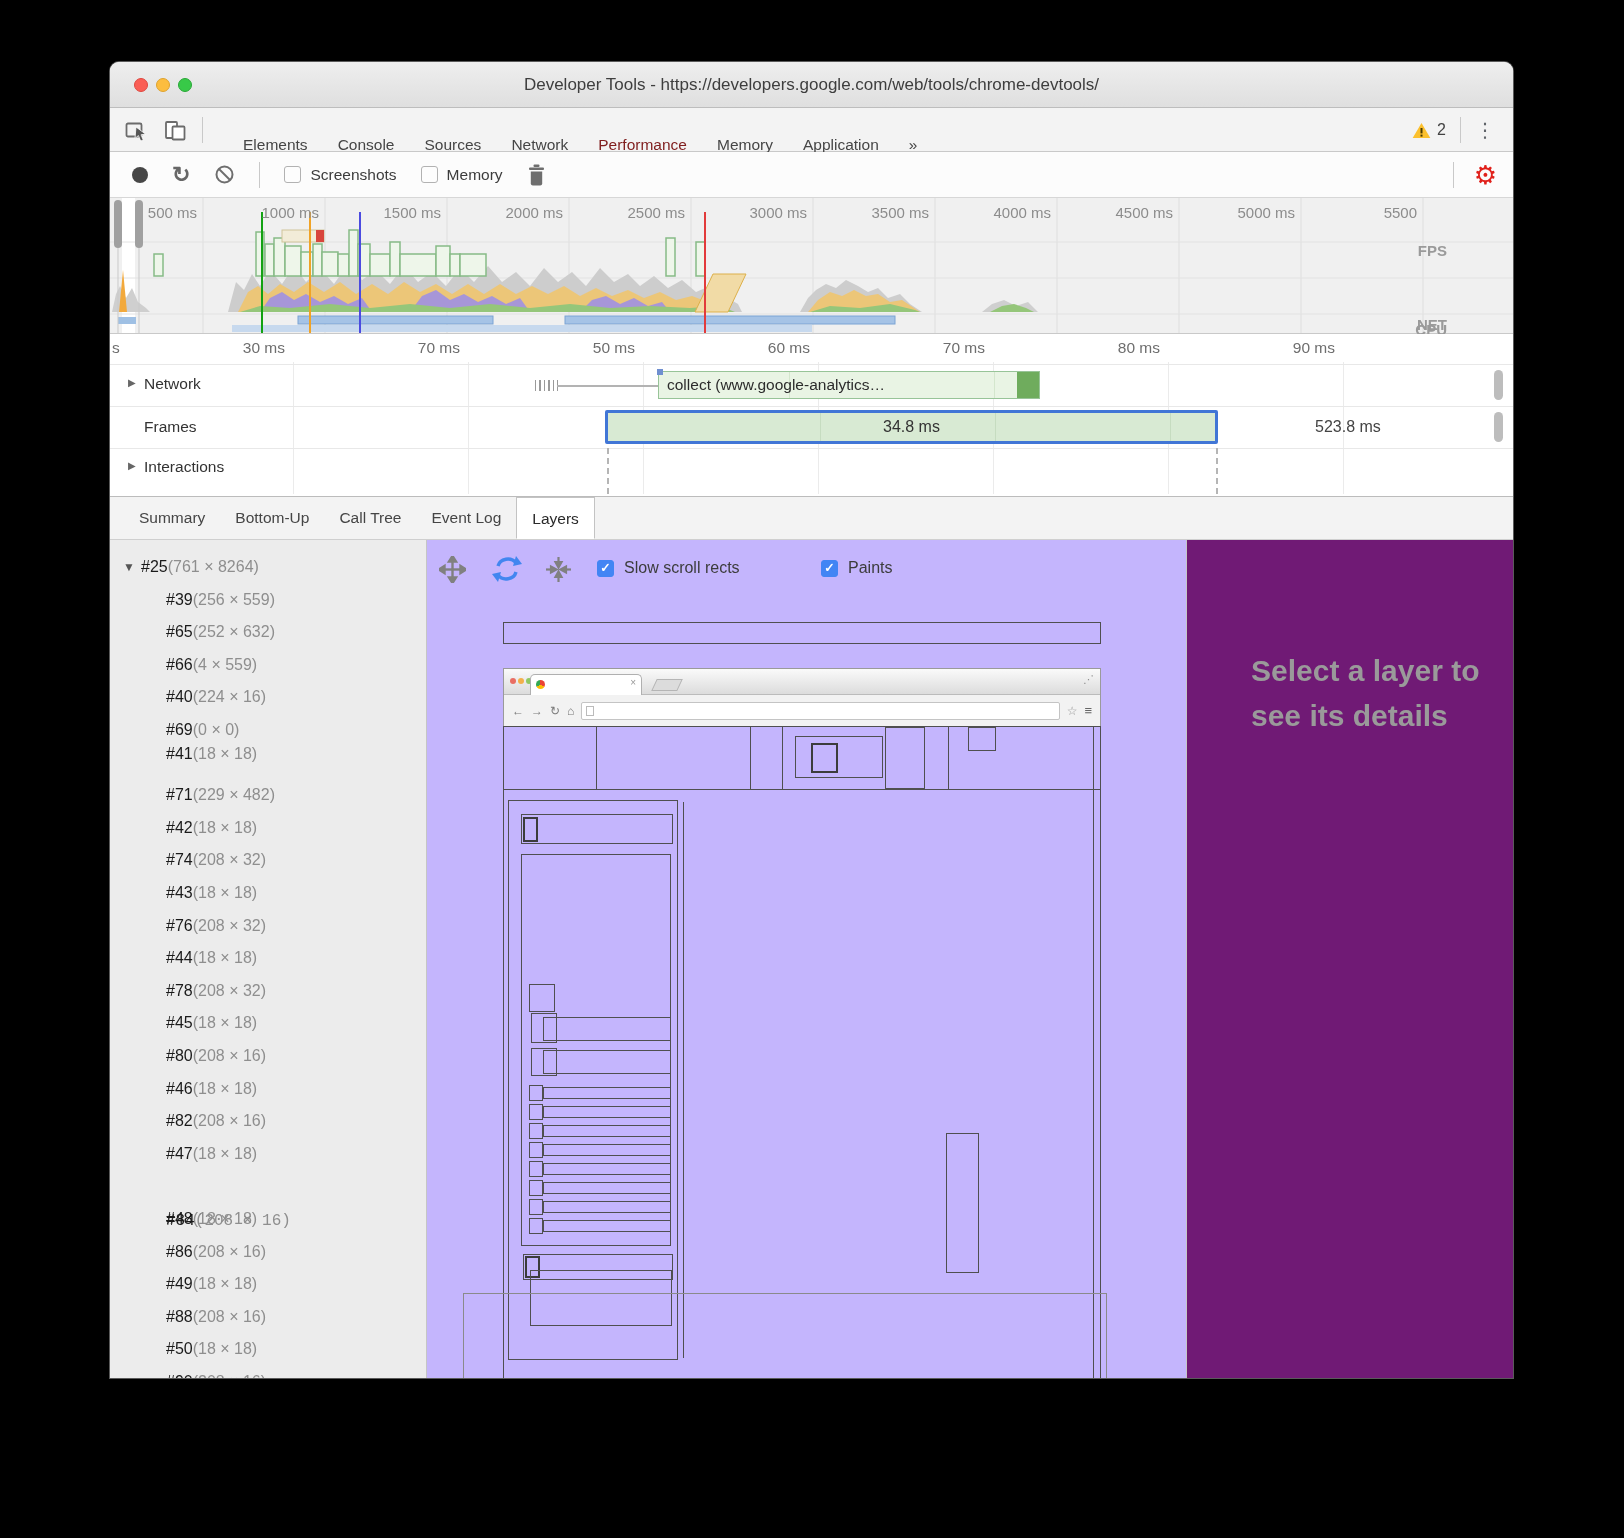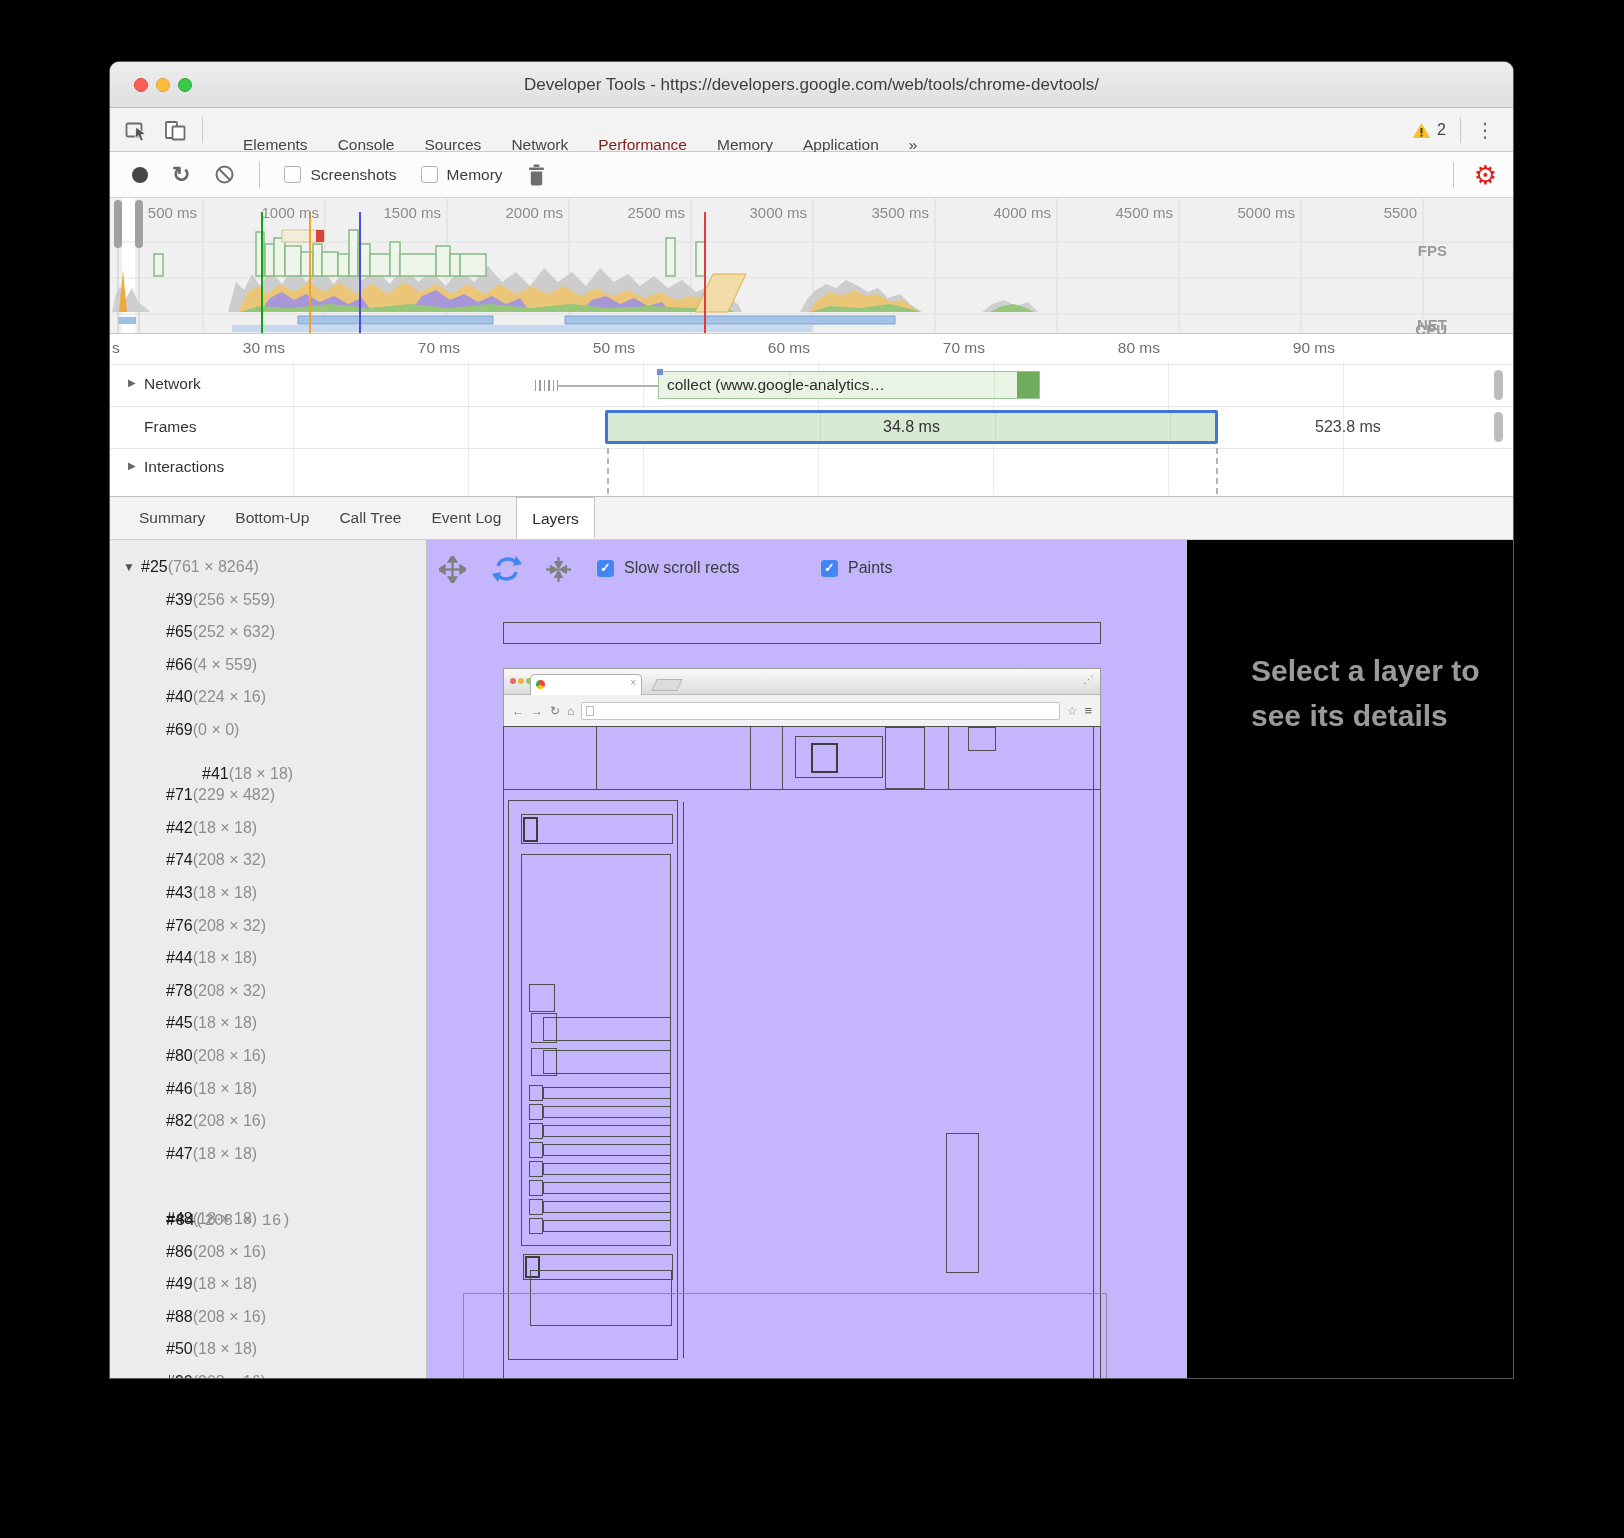--- a/index.html
+++ b/index.html
@@ -93,21 +93,21 @@
   .tree-row{position:absolute;left:0;width:100%;height:30px;font-size:16px;white-space:nowrap;}
   .tree-row .expander{position:absolute;left:13px;top:2px;font-size:12px;color:#555;}
   .tree-row .lid{position:absolute;left:31px;color:#1a1a1a;}
   .tree-row .lid.child{left:56px;}
   .lsz-after{color:#8e8e8e;}
 
   .layers-canvas{position:absolute;left:317px;top:0;width:759px;height:100%;background:#c4b5fd;overflow:hidden;}
   .lc-toolbar{position:absolute;left:0;top:0;width:100%;height:58px;}
   .lc-cbrow{position:absolute;display:flex;align-items:center;gap:10px;font-size:16px;color:#3c3c3c;}
 
-  .layer-details{position:absolute;left:1076px;top:0;width:327px;height:100%;background:#000000;
+  .layer-details{position:absolute;left:1076px;top:0;width:327px;height:100%;background:#701a75;
                  border-left:1px solid #c5c5c5;box-sizing:border-box;}
   .placeholder{position:absolute;left:64px;top:108px;width:230px;font-size:30px;font-weight:bold;
                color:#9a9a9a;line-height:45px;}
 
   
   .wf{position:absolute;border:1px solid #4f4f4f;box-sizing:border-box;background:transparent;}
   .wf.lt{border-color:#8a8a8a;}
   .wf-vline{position:absolute;width:0;border-left:1px solid #4f4f4f;}
   .mini-chrome{position:absolute;left:76px;top:128px;width:598px;height:58px;border:1px solid #9a9a9a;
                box-sizing:border-box;background:#fff;}
@@ -386,21 +386,21 @@
           </div>
           <div class="tree-row" style="top: 115.8px;">
             <span class="lid child">#66<span class="lsz-after">(4 × 559)</span></span>
           </div>
           <div class="tree-row" style="top: 148.4px;">
             <span class="lid child">#40<span class="lsz-after">(224 × 16)</span></span>
           </div>
           <div class="tree-row" style="top: 181px;">
             <span class="lid child">#69<span class="lsz-after">(0 × 0)</span></span>
           </div>
-          <div class="tree-row" style="top: 225px; margin-left: 36px;">
+          <div class="tree-row" style="top: 205px;">
             <span class="lid child">#41<span class="lsz-after">(18 × 18)</span></span>
           </div>
           <div class="tree-row" style="top: 246.2px;">
             <span class="lid child">#71<span class="lsz-after">(229 × 482)</span></span>
           </div>
           <div class="tree-row" style="top: 278.8px;">
             <span class="lid child">#42<span class="lsz-after">(18 × 18)</span></span>
           </div>
           <div class="tree-row" style="top: 311.4px;">
             <span class="lid child">#74<span class="lsz-after">(208 × 32)</span></span>

